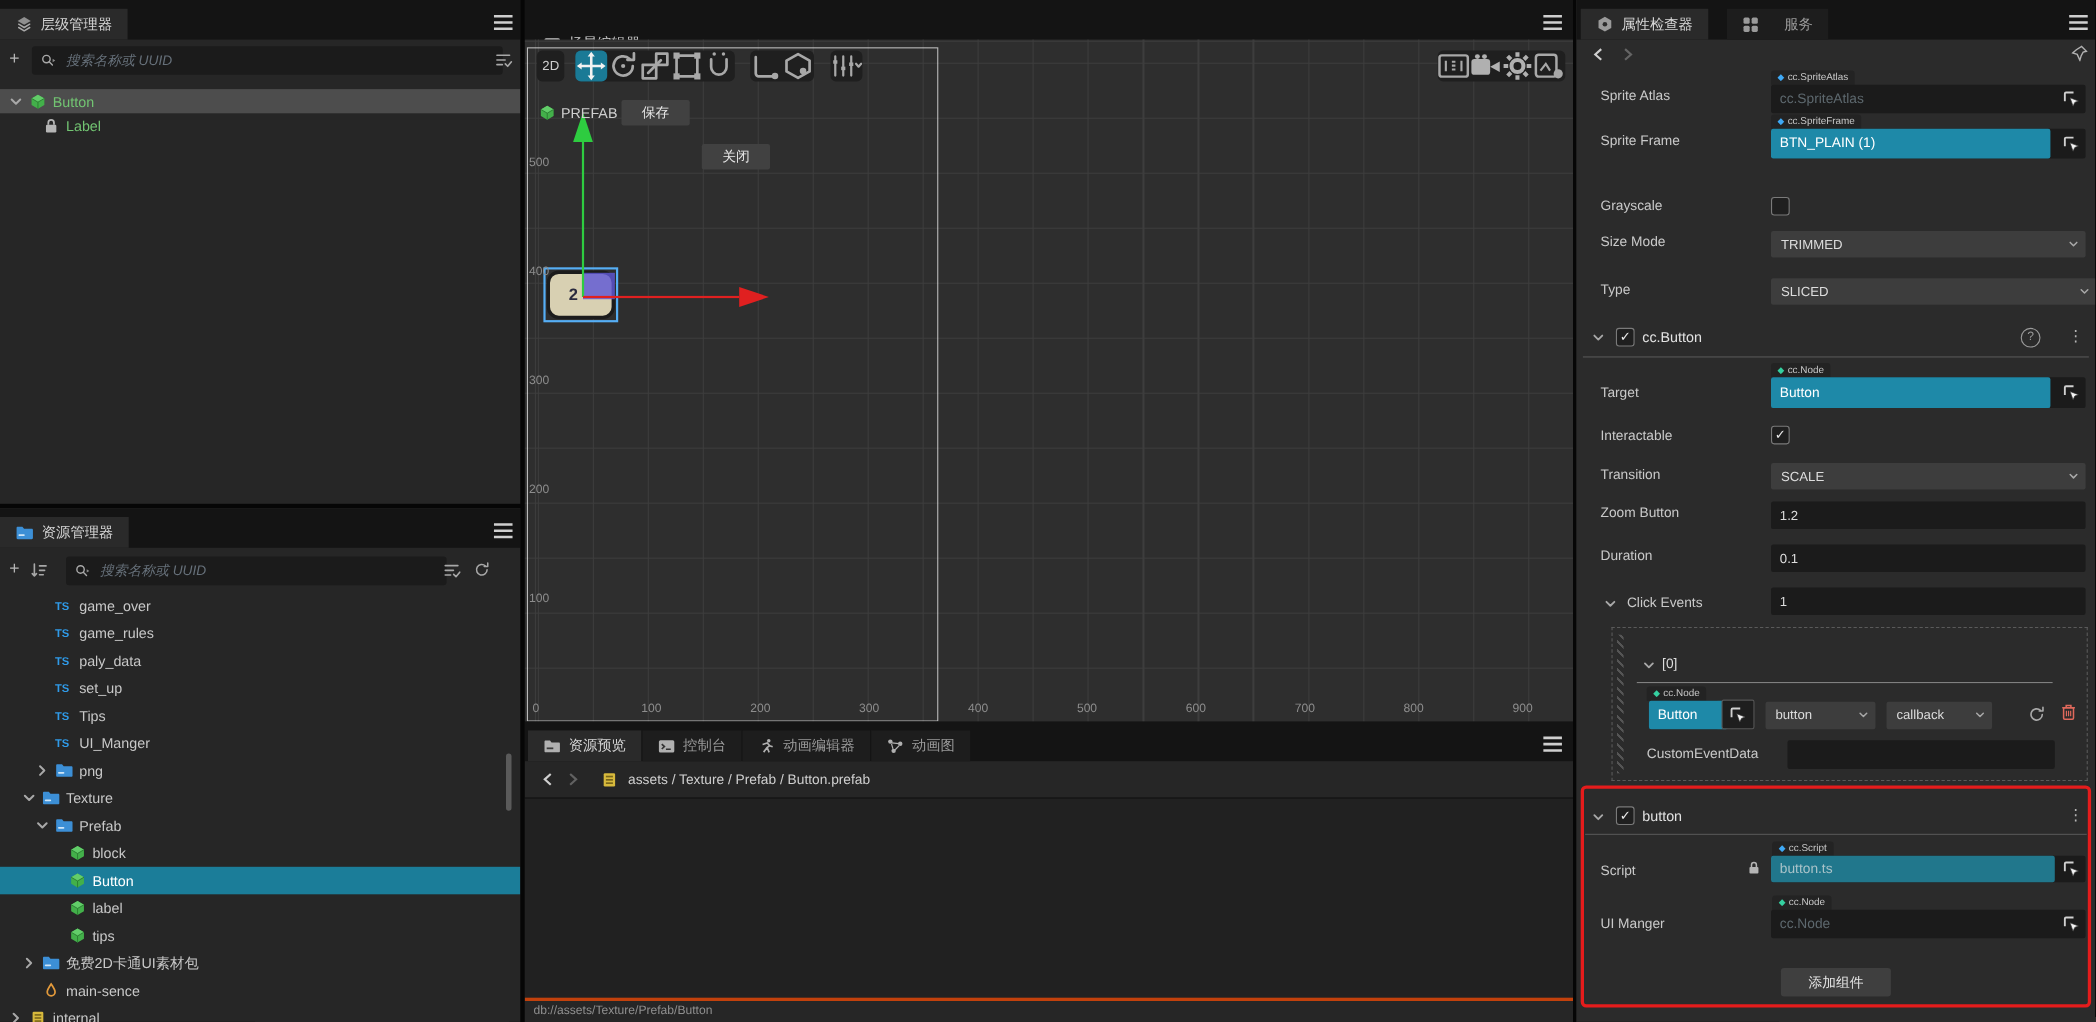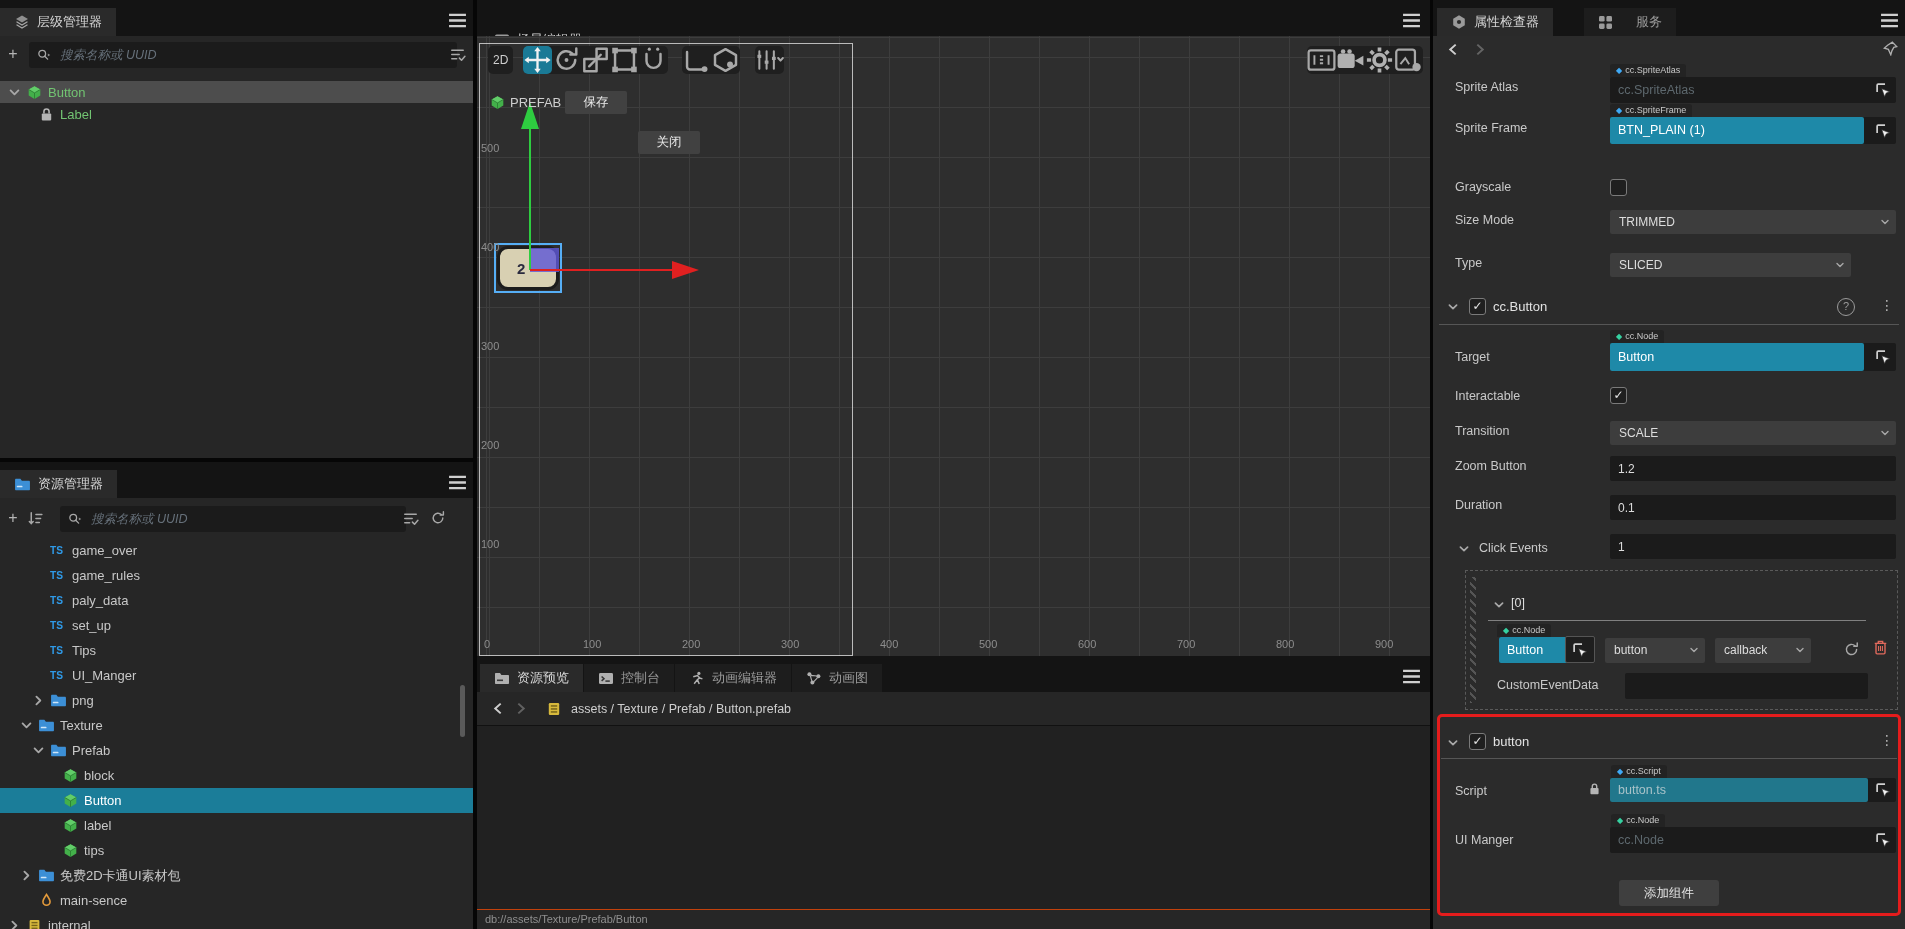--- a/index.html
+++ b/index.html
@@ -596,36 +596,36 @@
             <svg viewBox="0 0 16 16">
               <rect x="2.8" y="2" width="10.4" height="12" rx="1.2" fill="#d7b93c"></rect>
               <rect x="4.8" y="4.2" width="6.4" height="1.5" fill="#77641a"></rect>
               <rect x="4.8" y="7.2" width="6.4" height="1.5" fill="#77641a"></rect>
               <rect x="4.8" y="10.2" width="6.4" height="1.5" fill="#77641a"></rect>
             </svg>
           </span>
         <span>assets / Texture / Prefab / Button.prefab</span>
       </div>
       <div class="abs" style="left:0;top:69px;right:0;bottom:19px;background:#212121;border-top:1px solid #111;"></div>
-      <div class="abs" style="left:0;bottom:0;right:0;height:19px;background:#262626;border-top:1px solid #c2410c;font-size:11px;color:#8f8f8f;line-height:18px;padding-left:8px;">db://assets/Texture/Prefab/Button</div>
+      <div class="abs" style="left:0;bottom:0;right:0;height:19px;background:#262626;border-top:3px solid #c2410c;font-size:11px;color:#8f8f8f;line-height:18px;padding-left:8px;">db://assets/Texture/Prefab/Button</div>
     </div>
   </div>
 
   <div class="panel" id="inspector-panel" style="left:1433px;top:0;width:472px;height:929px;background:#2b2b2b;">
     <div class="tabbar">
       <div class="tab" style="left:4px;">
         <span class="ic" style="width:16px;height:16px;">
             <svg viewBox="0 0 16 16">
               <path d="M8 1.3 13.8 4.65v6.7L8 14.7 2.2 11.35v-6.7z" fill="#9a9a9a"></path>
               <circle cx="8" cy="8" r="2.1" fill="#2b2b2b"></circle>
             </svg>
           </span>
         <span>属性检查器</span>
       </div>
-      <div class="tab inactive" style="left:151px;gap:23px;">
+      <div class="tab inactive" style="left:137px;gap:23px;">
         <span class="ic" style="width:15px;height:15px;">
             <svg viewBox="0 0 15 15">
               <rect x="1" y="1" width="5.6" height="5.6" rx="1.4" fill="#9a9a9a"></rect>
               <rect x="8.4" y="1" width="5.6" height="5.6" rx="1.4" fill="#9a9a9a"></rect>
               <rect x="1" y="8.4" width="5.6" height="5.6" rx="1.4" fill="#9a9a9a"></rect>
               <rect x="8.4" y="8.4" width="5.6" height="5.6" rx="1.4" fill="#9a9a9a"></rect>
             </svg>
           </span>
         <span>服务</span>
       </div>
@@ -679,21 +679,21 @@
     <div class="cb" style="left:177px;top:179px;"></div>
 
     <span class="lbl" style="left:22px;top:213px;">Size Mode</span>
     <div class="sel" style="left:177px;top:210px;width:286px;"><span>TRIMMED</span><span class="ic schev">
           <svg viewBox="0 0 10 10">
             <path d="M2 3.4 5 6.4 8 3.4" stroke="#a8a8a8" fill="none" stroke-width="1.4" stroke-linecap="round" stroke-linejoin="round"></path>
           </svg>
         </span></div>
 
     <span class="lbl" style="left:22px;top:256px;">Type</span>
-    <div class="sel" style="left:177px;top:253px;width:241px;"><span>SLICED</span><span class="ic schev">
+    <div class="sel" style="left:177px;top:253px;width:296px;"><span>SLICED</span><span class="ic schev">
           <svg viewBox="0 0 10 10">
             <path d="M2 3.4 5 6.4 8 3.4" stroke="#a8a8a8" fill="none" stroke-width="1.4" stroke-linecap="round" stroke-linejoin="round"></path>
           </svg>
         </span></div>
 
     <span class="ic" style="position:absolute;left:14px;top:301px;width:12px;height:12px;">
         <svg viewBox="0 0 10 10">
           <path d="M2 3.4 5 6.4 8 3.4" stroke="#a8a8a8" fill="none" stroke-width="1.4" stroke-linecap="round" stroke-linejoin="round"></path>
         </svg>
       </span>

